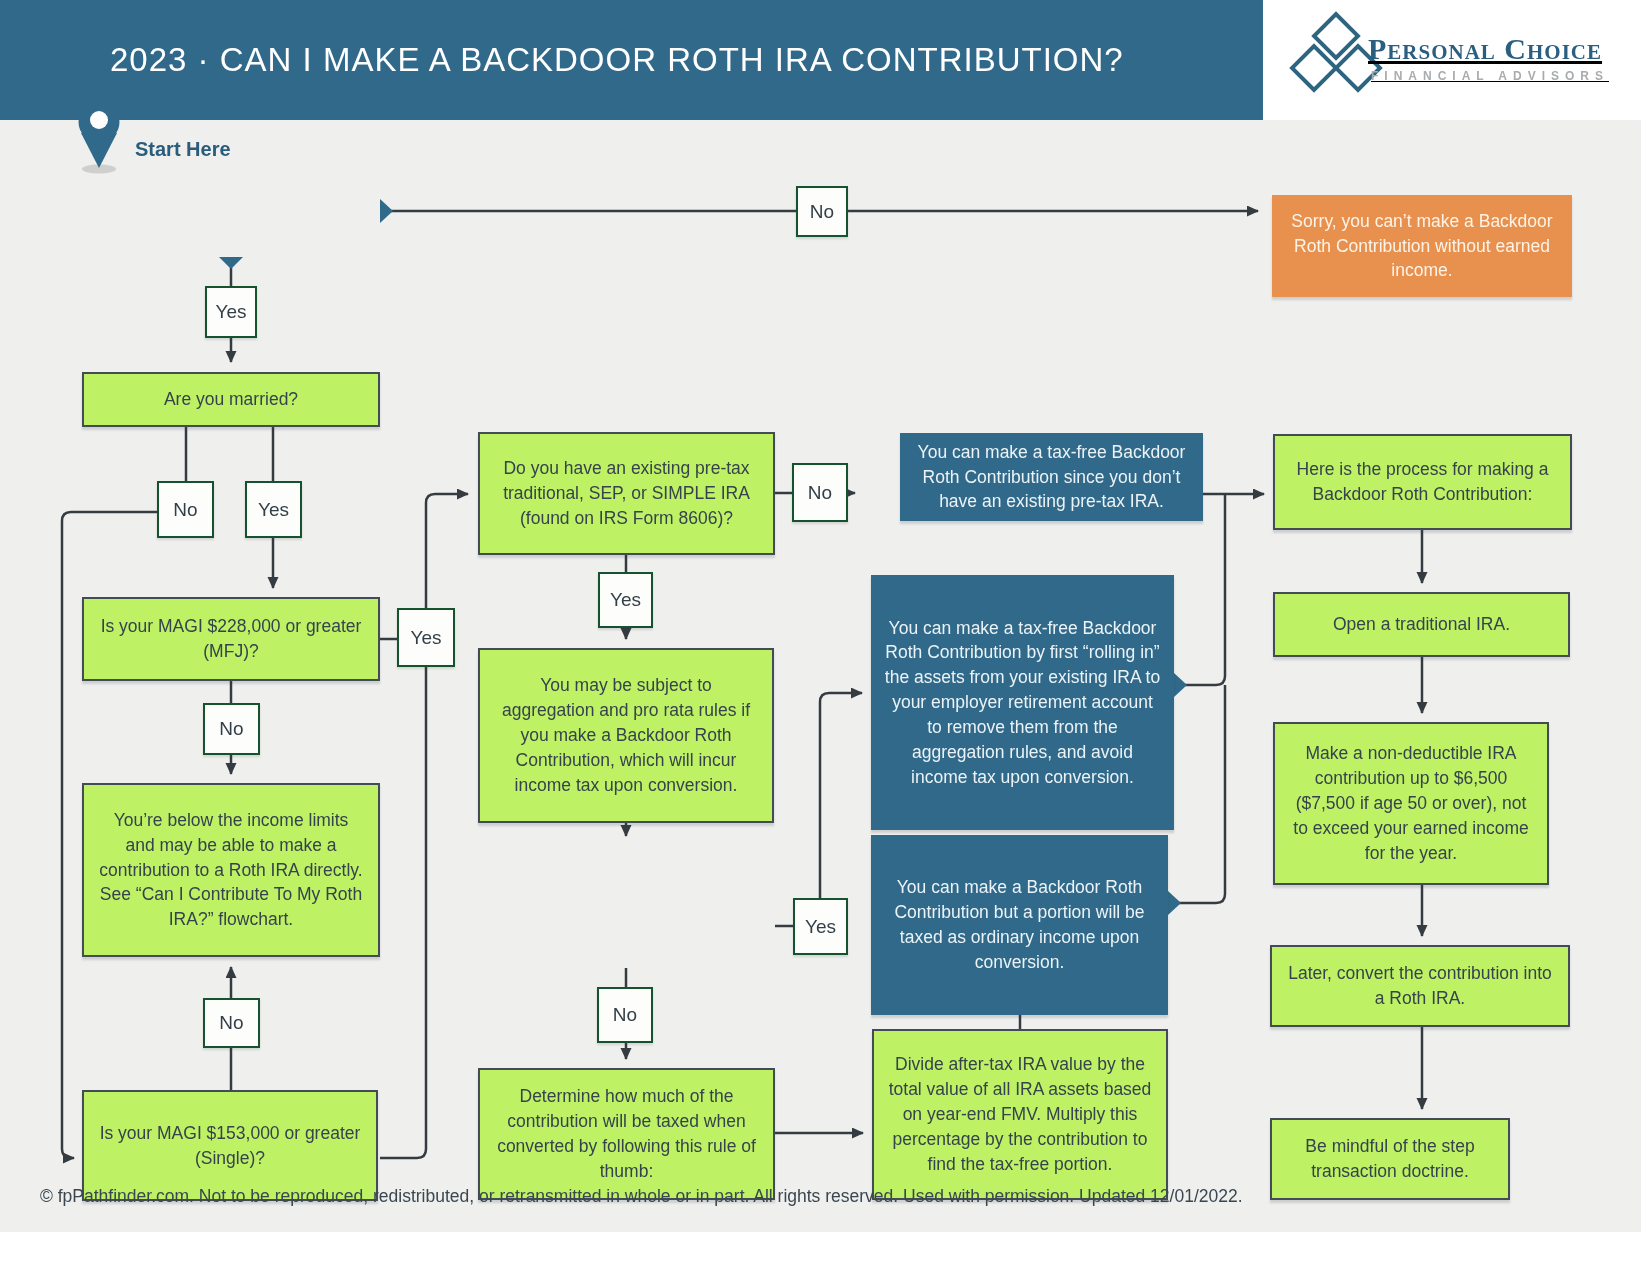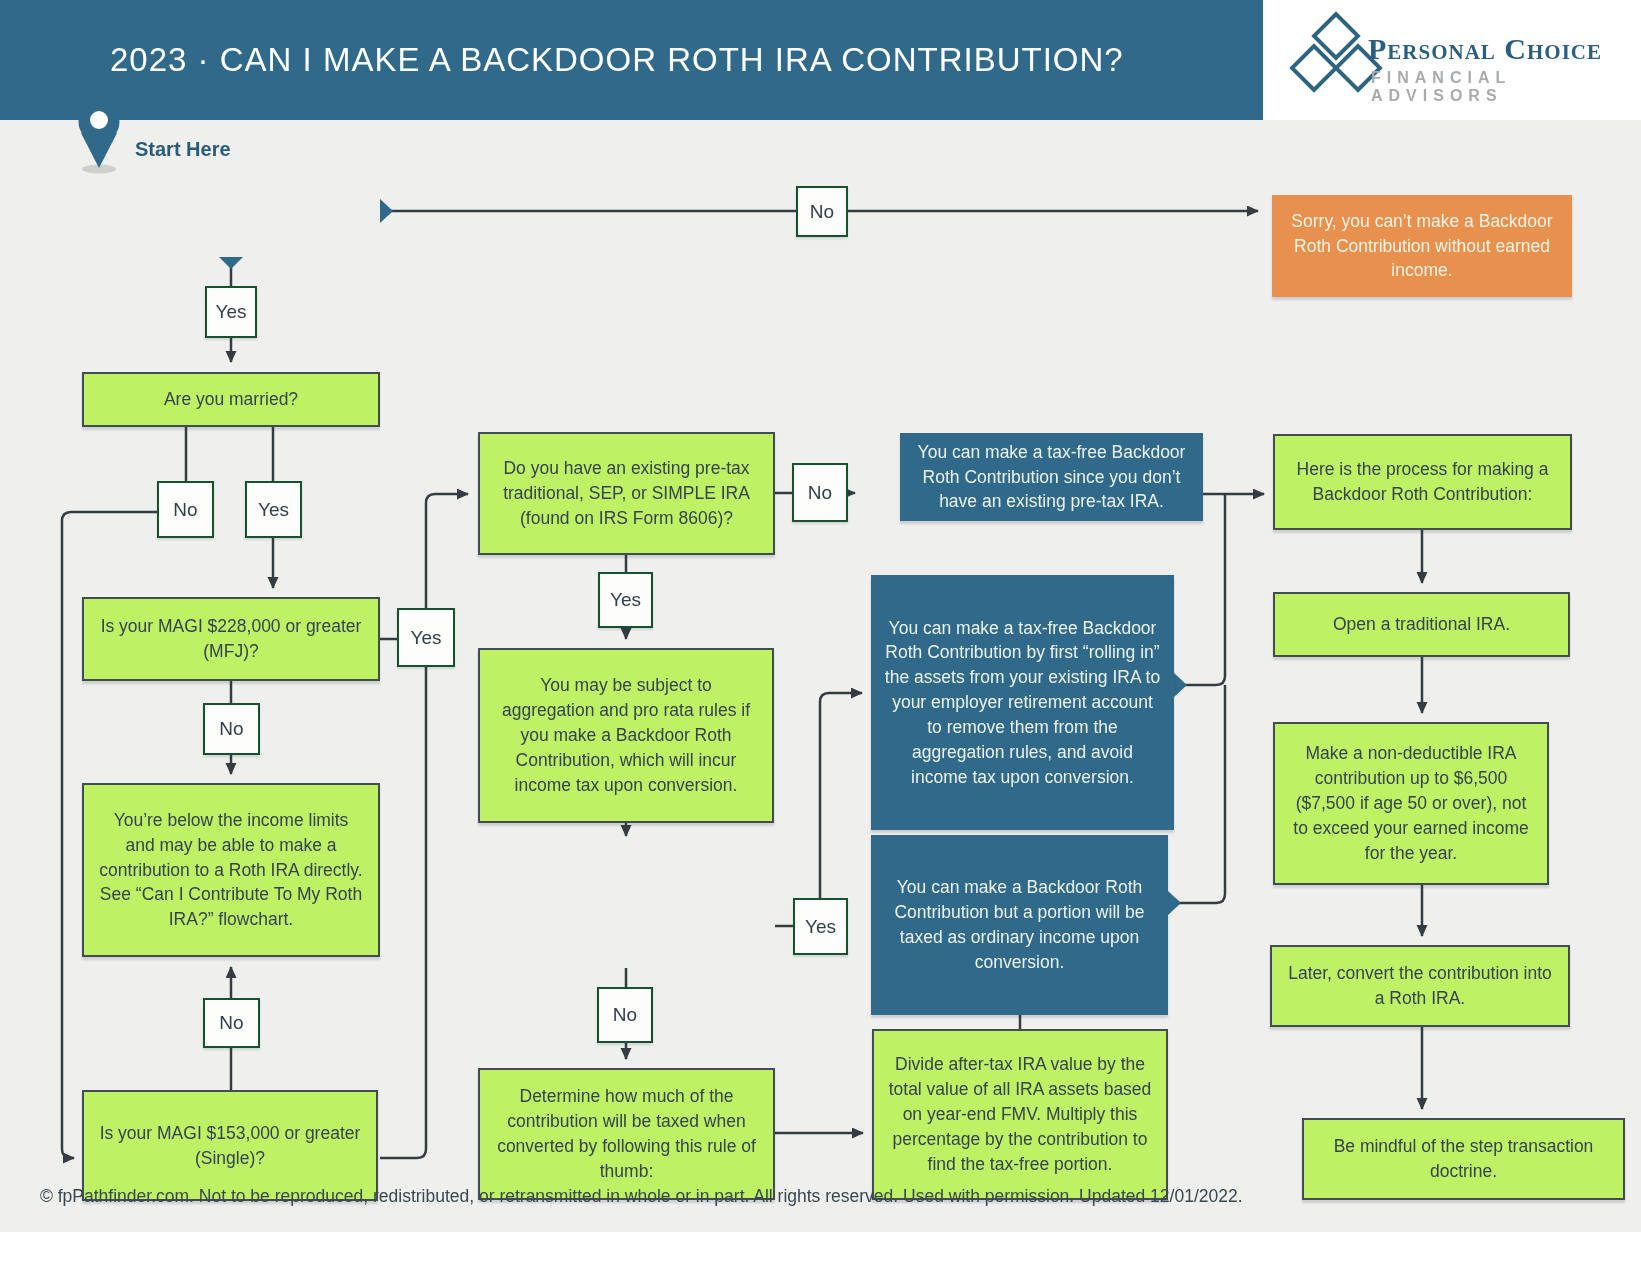--- a/index.html
+++ b/index.html
@@ -5,24 +5,24 @@
   html,body{margin:0;padding:0;background:#e6e6e4;}
   .page{position:relative;width:1641px;height:1269px;background:#efefed;overflow:hidden;
         font-family:"Liberation Sans",sans-serif;}
   
   .header-band{position:absolute;left:0;top:0;width:1263px;height:120px;background:#30698A;}
   .header-title{position:absolute;left:110px;top:0;height:120px;display:flex;align-items:center;
         color:#ffffff;font-size:33px;letter-spacing:1px;font-weight:400;}
   .header-arrow{position:absolute;left:1263px;top:44px;width:0;height:0;
         border-top:14px solid transparent;border-bottom:14px solid transparent;border-left:15px solid #30698A;}
   .logo-area{position:absolute;left:1263px;top:0;width:378px;height:120px;background:#ffffff;}
-  .logo-text{position:absolute;left:1368px;top:34px;}
+  .logo-text{position:absolute;left:1368px;top:34px;text-decoration:underline;}
   .logo-name{font-family:"Liberation Serif",serif;font-variant:small-caps;font-size:30px;
         color:#2B5F80;letter-spacing:1px;font-weight:600;line-height:1;}
-  .logo-sub{font-size:16px;color:#A8ACAF;letter-spacing:6px;margin-top:5px;margin-left:3px;font-weight:700;}
+  .logo-sub{font-size:12px;color:#A8ACAF;letter-spacing:6px;margin-top:5px;margin-left:3px;font-weight:700;}
   
   .node{position:absolute;box-sizing:border-box;display:flex;align-items:center;justify-content:center;
         text-align:center;line-height:1.42;font-size:17.5px;}
   .plain{background:#bef264;border:2.5px solid #434C54;color:#36434D;box-shadow:0 3px 2px rgba(50,60,70,.18);}
   .teal-box{background:#30698A;color:#ECF3F6;box-shadow:0 3px 2px rgba(50,60,70,.18);}
   .orange-box{background:#E8914E;color:#FDF3E7;box-shadow:0 3px 2px rgba(50,60,70,.18);}
   .label-box{position:absolute;box-sizing:border-box;background:#fdfdfc;border:2px solid #14532d;
         color:#333F48;font-size:19px;display:flex;align-items:center;justify-content:center;
         box-shadow:0 2px 2px rgba(50,60,70,.15);}
   .pad{padding:6px 13px;}
@@ -133,17 +133,17 @@
 
   <div class="node teal-box pad" style="left:900px;top:433px;width:303px;height:88px">You can make a tax-free Backdoor Roth Contribution since you don’t have an existing pre-tax IRA.</div>
   <div class="node teal-box pad" style="left:871px;top:575px;width:303px;height:255px">You can make a tax-free Backdoor Roth Contribution by first “rolling in” the assets from your existing IRA to your employer retirement account to remove them from the aggregation rules, and avoid income tax upon conversion.</div>
   <div class="node teal-box pad" style="left:871px;top:835px;width:297px;height:180px">You can make a Backdoor Roth Contribution but a portion will be taxed as ordinary income upon conversion.</div>
   <div class="node plain pad" style="left:872px;top:1029px;width:296px;height:171px">Divide after-tax IRA value by the total value of all IRA assets based on year-end FMV. Multiply this percentage by the contribution to find the tax-free portion.</div>
 
   <div class="node plain pad" style="left:1273px;top:434px;width:299px;height:96px">Here is the process for making a Backdoor Roth Contribution:</div>
   <div class="node plain pad" style="left:1273px;top:592px;width:297px;height:65px">Open a traditional IRA.</div>
   <div class="node plain pad" style="left:1273px;top:722px;width:276px;height:163px">Make a non-deductible IRA contribution up to $6,500 ($7,500 if age 50 or over), not to exceed your earned income for the year.</div>
   <div class="node plain pad" style="left:1270px;top:945px;width:300px;height:82px">Later, convert the contribution into a Roth IRA.</div>
-  <div class="node plain pad" style="left:1302px;top:1118px;width:323px;height:82px">Be mindful of the step transaction doctrine.</div>
+  <div class="node plain pad" style="left:1270px;top:1118px;width:240px;height:82px">Be mindful of the step transaction doctrine.</div>
 
   <div class="footer">© fpPathfinder.com. Not to be reproduced, redistributed, or retransmitted in whole or in part. All rights reserved. Used with permission. Updated 12/01/2022.</div>
   <div class="bottom-strip"></div>
 </div>
 
 </body></html>

